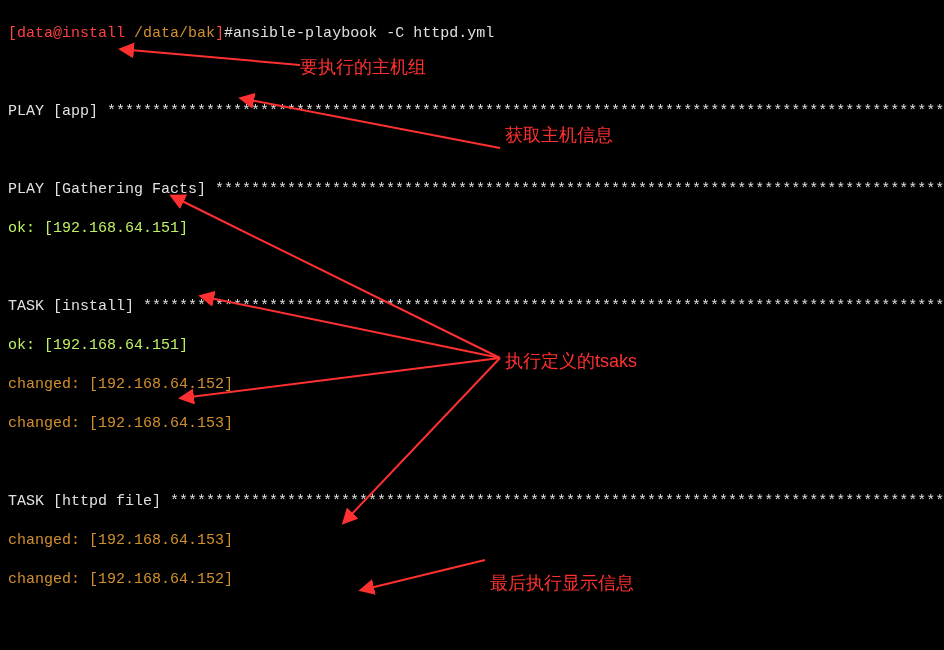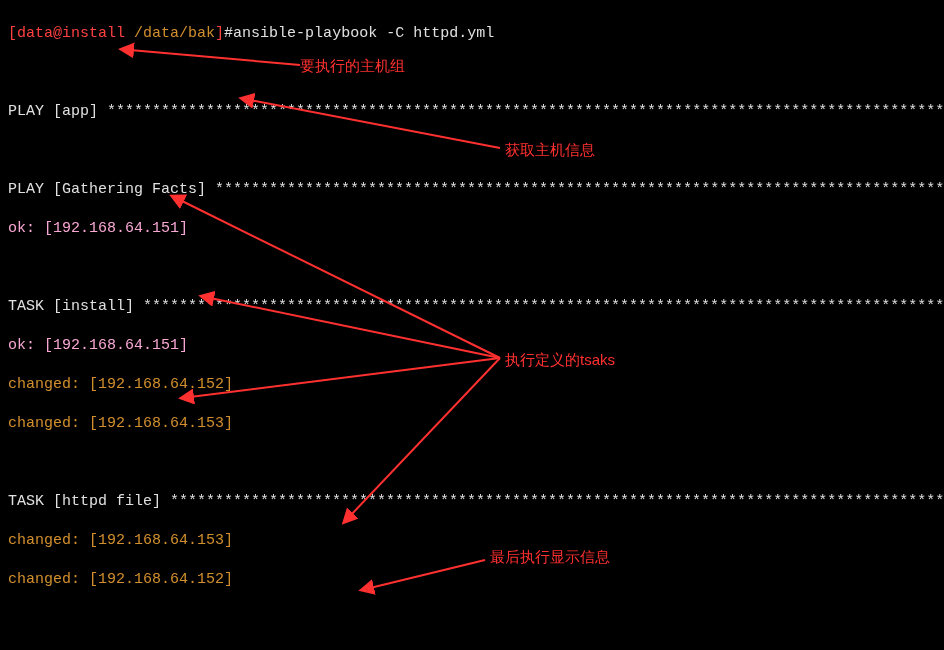--- a/index.html
+++ b/index.html
@@ -13,29 +13,29 @@
     width: 944px;
     height: 650px;
     overflow: hidden;
     position: relative;
   }
   .terminal {
     padding: 4px 8px;
     white-space: pre;
     position: relative;
   }
-  .green { color: #f9a8d4; }
+  .green { color: #bef264; }
   .orange { color: #d28f2d; }
   .red { color: #ff4040; }
   .white { color: #e0e0e0; }
   .annotation {
     position: absolute;
     color: #ff3030;
     font-family: "SimSun", "Microsoft YaHei", sans-serif;
-    font-size: 15px;
+    font-size: 18px;
     white-space: nowrap;
   }
   svg.arrows {
     position: absolute;
     top: 0;
     left: 0;
     pointer-events: none;
   }
   .line { display: block; min-height: 1.3em; }
 </style>
@@ -69,23 +69,23 @@
 
 
 
 
 
 
 
 </div>
 
 <div class="annotation" style="top:56px; left:300px;">要执行的主机组</div>
-<div class="annotation" style="top:140px; left:505px;">获取主机信息</div>
+<div class="annotation" style="top:124px; left:505px;">获取主机信息</div>
 <div class="annotation" style="top:350px; left:505px;">执行定义的tsaks</div>
-<div class="annotation" style="top:547px; left:490px;">最后执行显示信息</div>
+<div class="annotation" style="top:572px; left:490px;">最后执行显示信息</div>
 
 <svg class="arrows" width="944" height="650">
   <defs>
     <marker id="arrowhead" markerWidth="8" markerHeight="8" refX="2" refY="4" orient="auto">
       <polygon points="0 0, 8 4, 0 8" fill="#ff3030"></polygon>
     </marker>
   </defs>
 
   <line x1="300" y1="65" x2="130" y2="50" stroke="#ff3030" stroke-width="2" marker-end="url(#arrowhead)"></line>
 

